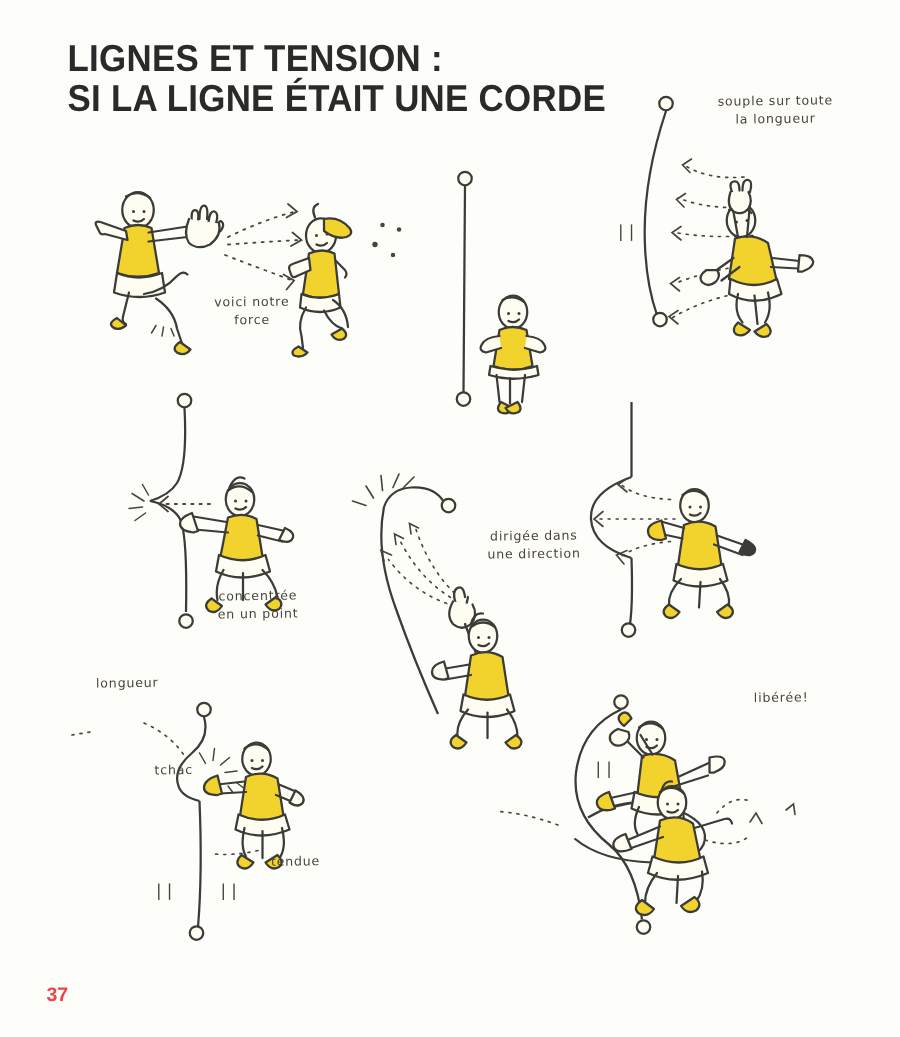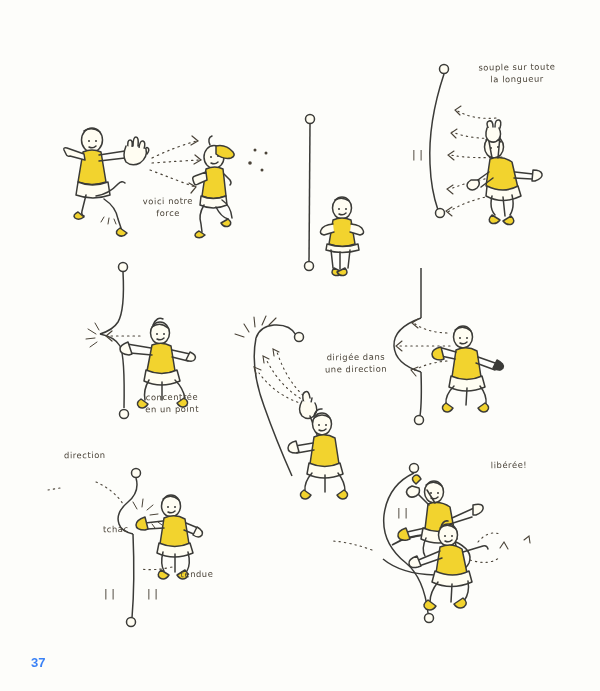--- a/index.html
+++ b/index.html
@@ -31,21 +31,21 @@
     transform-origin:left center;
     white-space:nowrap;
   }
   
   #folio{
     position:absolute;
     left:31px;bottom:21px;
     font-family:"Liberation Sans", sans-serif;
     font-weight:bold;
     font-size:13px;
-    color:#3b82f6;
+    color:#ef4444;
   }
   
   #art{
     position:absolute;
     left:0;top:0;
     width:600px;height:691px;
     pointer-events:none;
   }
   
   .cap{
@@ -58,20 +58,24 @@
     text-align:center;
     white-space:pre-line;
     transform:rotate(-0.7deg);
   }
 </style>
 </head>
 <body>
 
 <div id="page">
 
+  <div id="title">
+    <div class="line">LIGNES ET TENSION :</div>
+    <div class="line">SI LA LIGNE ÉTAIT UNE CORDE</div>
+  </div>
 
   <svg id="art" viewBox="0 0 600 691" xmlns="http://www.w3.org/2000/svg">
     <defs>
       <g id="ring">
           <circle r="4" fill="none" stroke="#3b3b38" stroke-width="1.5"></circle>
         </g>
     </defs>
 
     <g>
 
@@ -486,23 +490,23 @@
   <div class="cap" style="left:462px;top:62px;width:110px;">souple sur toute
 la longueur</div>
 
   <div class="cap" style="left:130px;top:392px;width:84px;">concentrée
 en un point</div>
 
   <div class="cap" style="left:311px;top:352px;width:90px;">dirigée dans
 une direction</div>
 
 
-  <div class="cap" style="left:64px;top:450px;width:60px;text-align:left;">direction</div>
-
-  <div class="cap" style="left:103px;top:524px;width:46px;text-align:left;">tchac</div>
+  <div class="cap" style="left:64px;top:450px;width:60px;text-align:left;">longueur</div>
+
+  <div class="cap" style="left:103px;top:508px;width:46px;text-align:left;">tchac</div>
 
   <div class="cap" style="left:172px;top:569px;width:50px;text-align:center;">tendue</div>
 
-  <div class="cap" style="left:469px;top:460px;width:60px;text-align:center;padding-left:10px;">libérée!</div>
+  <div class="cap" style="left:469px;top:460px;width:60px;text-align:right;padding-left:10px;">libérée!</div>
 
   <div id="folio">37</div>
 
 </div>
 
 </body></html>

